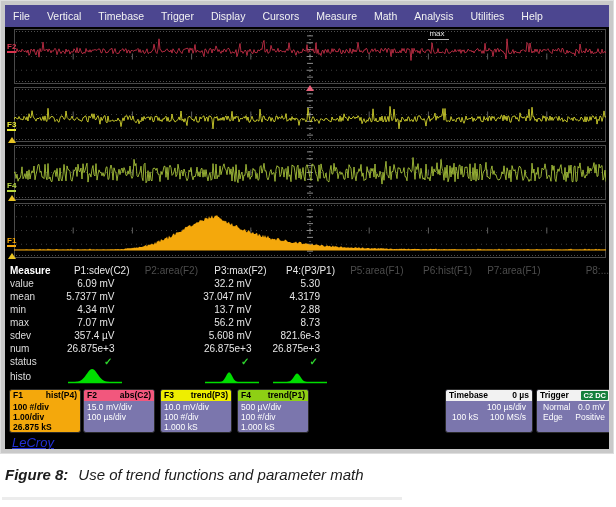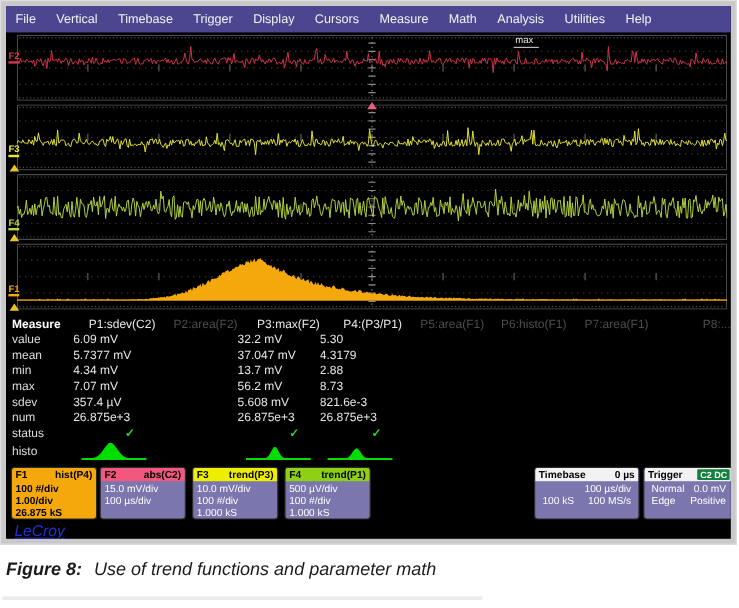--- a/index.html
+++ b/index.html
@@ -28,21 +28,21 @@
 
   
   .measure-area{position:absolute;left:0;top:259px;width:100%;height:123px;
                 font-size:10px;color:#e6e6e6;}
   .m-grid{display:grid;grid-template-columns:56px repeat(8,1fr);width:100%;}
   .m-cell{height:13px;line-height:13px;white-space:nowrap;overflow:hidden;}
   .m-rowlabel{padding-left:5px;color:#dcdcdc;}
   .m-title{padding-left:5px;font-weight:bold;color:#ffffff;}
   .m-header{text-align:right;color:#e8e8e8;}
   .m-header.inactive{color:#4d4d4d;}
-  .m-val{padding-right:15px;}
+  .m-val{text-align:right;padding-right:15px;}
   .m-check{text-align:right;padding-right:17px;color:#2ed52e;font-weight:bold;}
   .m-histo{height:18px;text-align:right;padding-right:6px;}
 
   
   .desc-row{position:absolute;left:0;top:382px;width:100%;height:48px;}
   .chan-box{position:absolute;top:2px;width:72px;height:44px;border:1px solid #2a2a2a;
             border-radius:3px;box-sizing:border-box;overflow:hidden;background:#7b76ad;
             font-size:8.5px;color:#fff;cursor:default;}
   .chan-head{height:11px;line-height:11px;display:flex;justify-content:space-between;
              padding:0 3px;color:#000;font-weight:bold;font-size:8.5px;}
@@ -202,21 +202,21 @@
           <div class="tri-up" style="left: 3px; top: 226px;"></div>
         </div>
       <div class="measure-area">
           <div class="m-grid">
             <div class="m-cell m-title">Measure</div>
             <div class="m-cell m-header">P1:sdev(C2)</div>
             <div class="m-cell m-header inactive">P2:area(F2)</div>
             <div class="m-cell m-header">P3:max(F2)</div>
             <div class="m-cell m-header">P4:(P3/P1)</div>
             <div class="m-cell m-header inactive">P5:area(F1)</div>
-            <div class="m-cell m-header inactive">P6:histo(F1)</div>
+            <div class="m-cell m-header inactive">P6:hist(F1)</div>
             <div class="m-cell m-header inactive">P7:area(F1)</div>
             <div class="m-cell m-header inactive">P8:...</div>
             <div class="m-cell m-rowlabel">value</div>
             <div class="m-cell m-val">6.09 mV</div>
             <div class="m-cell m-val"></div>
             <div class="m-cell m-val">32.2 mV</div>
             <div class="m-cell m-val">5.30</div>
             <div class="m-cell m-val"></div>
             <div class="m-cell m-val"></div>
             <div class="m-cell m-val"></div>

